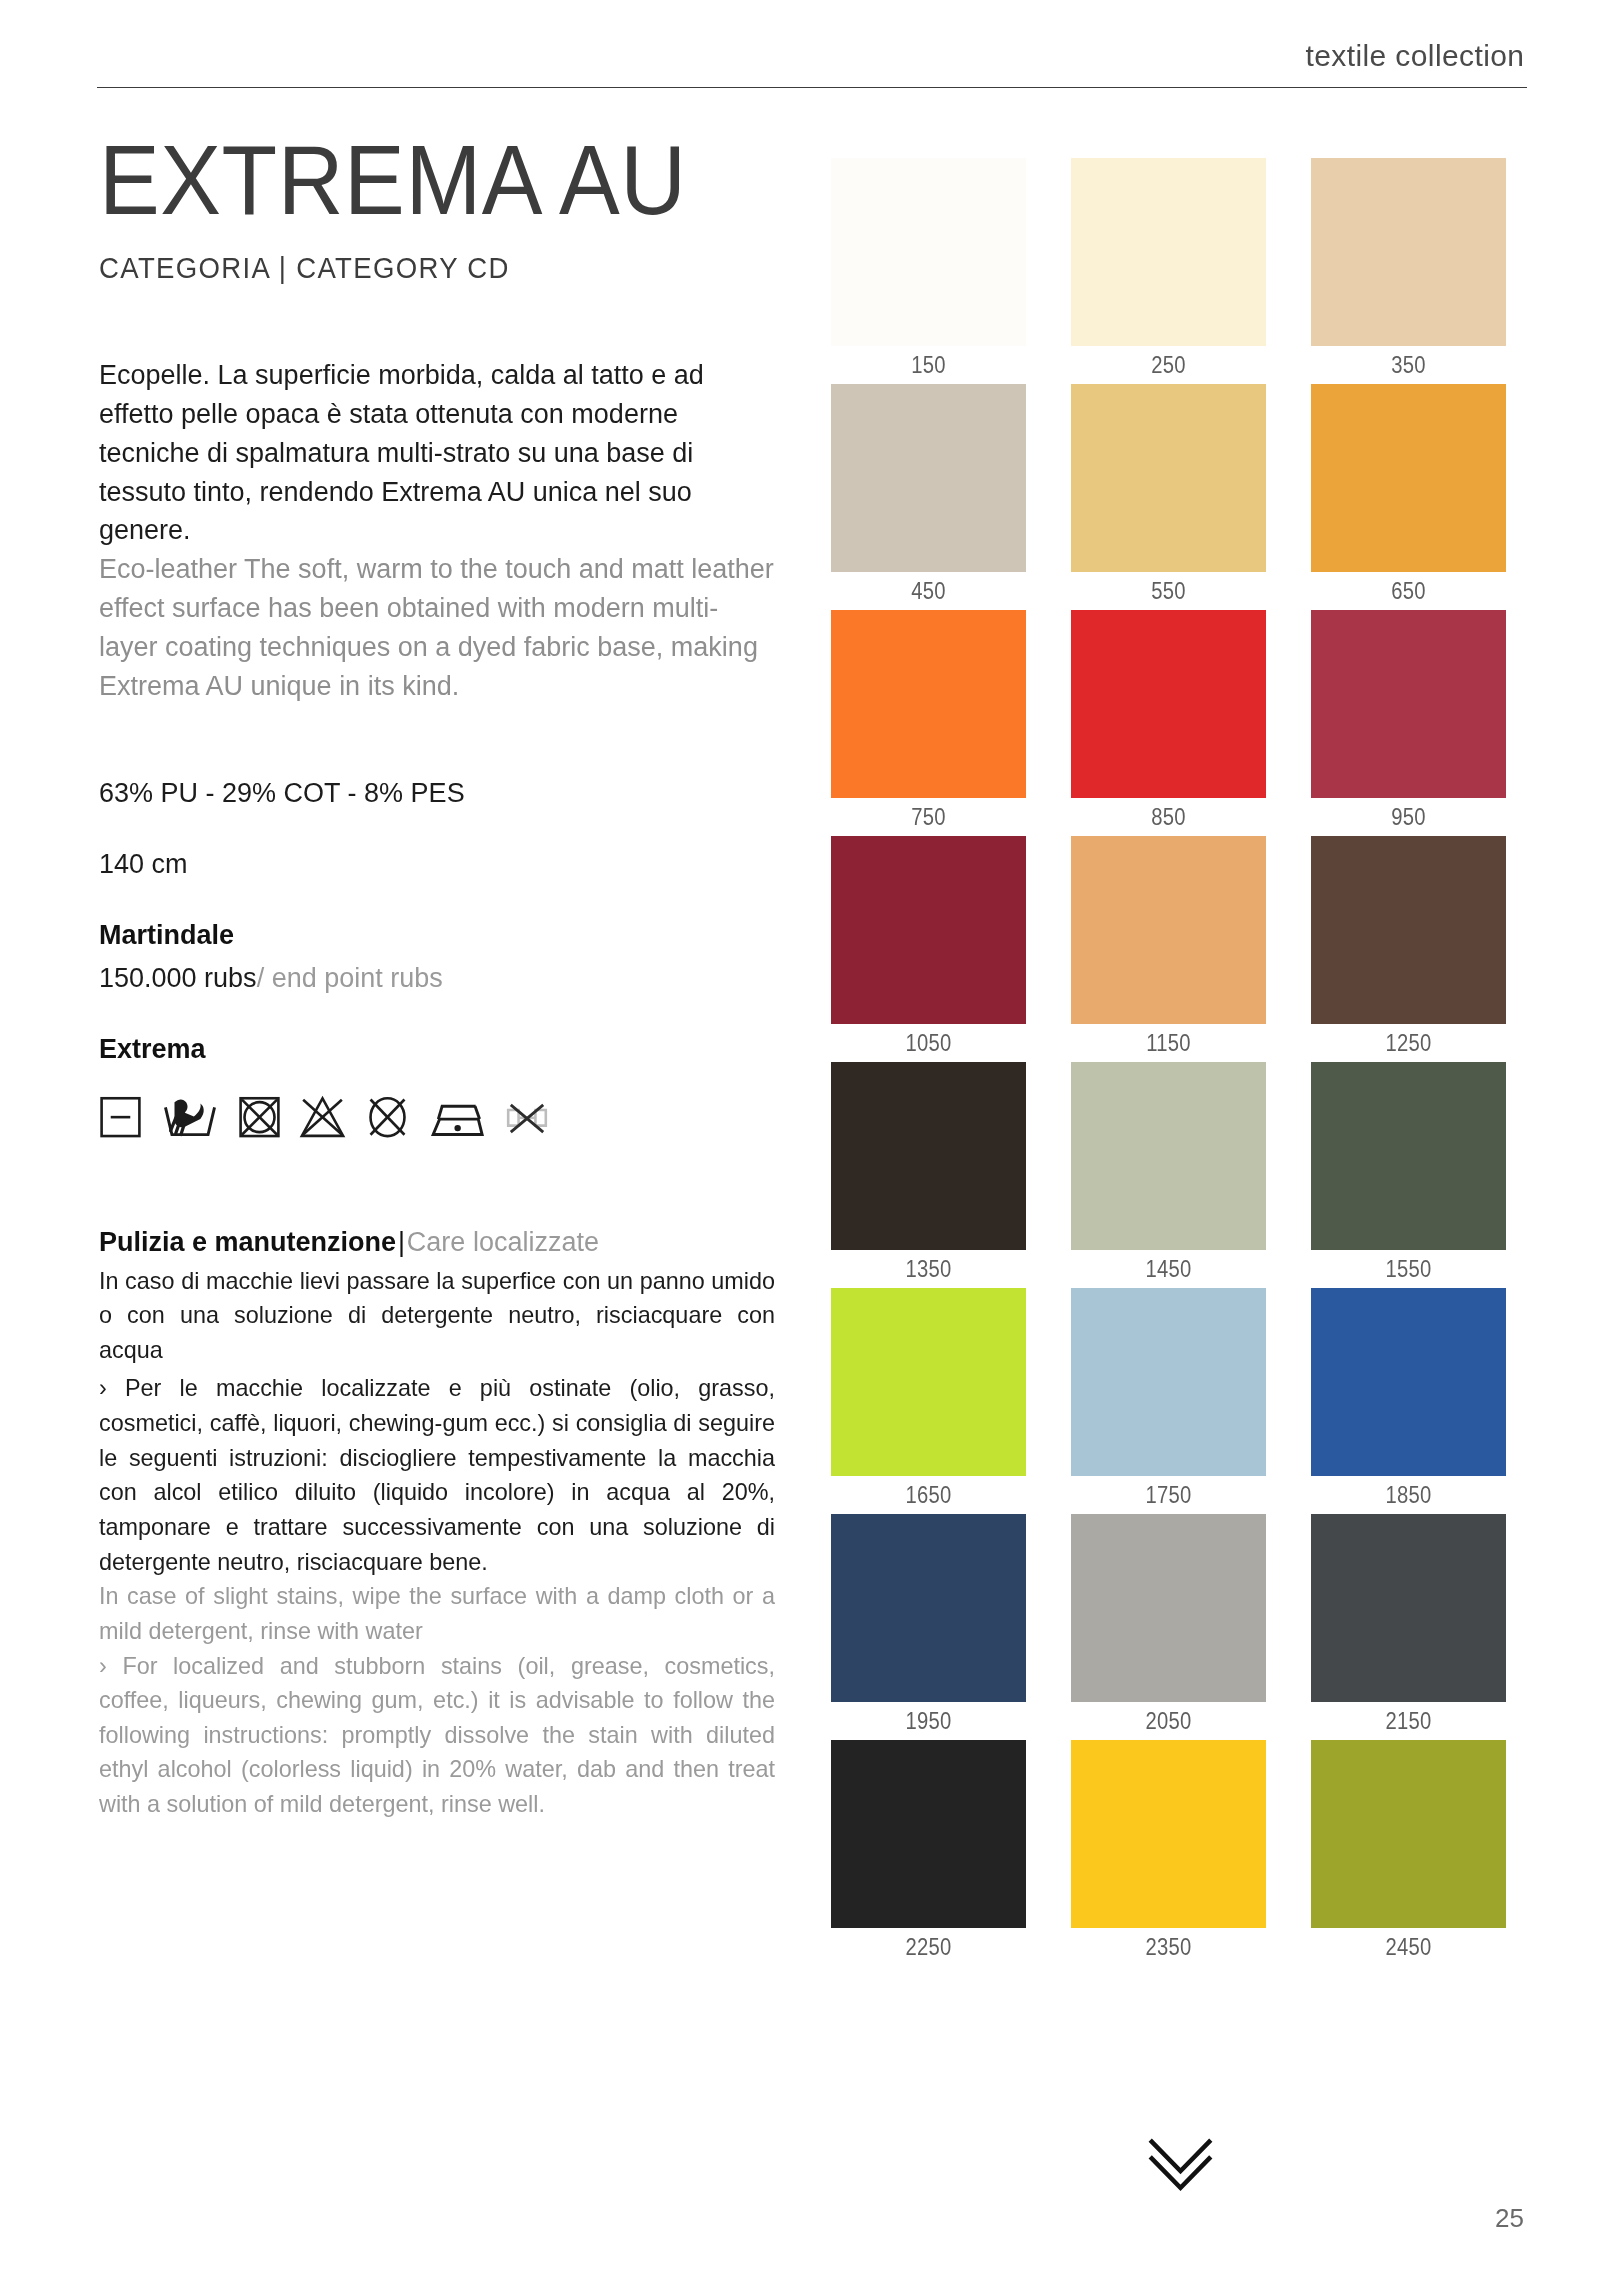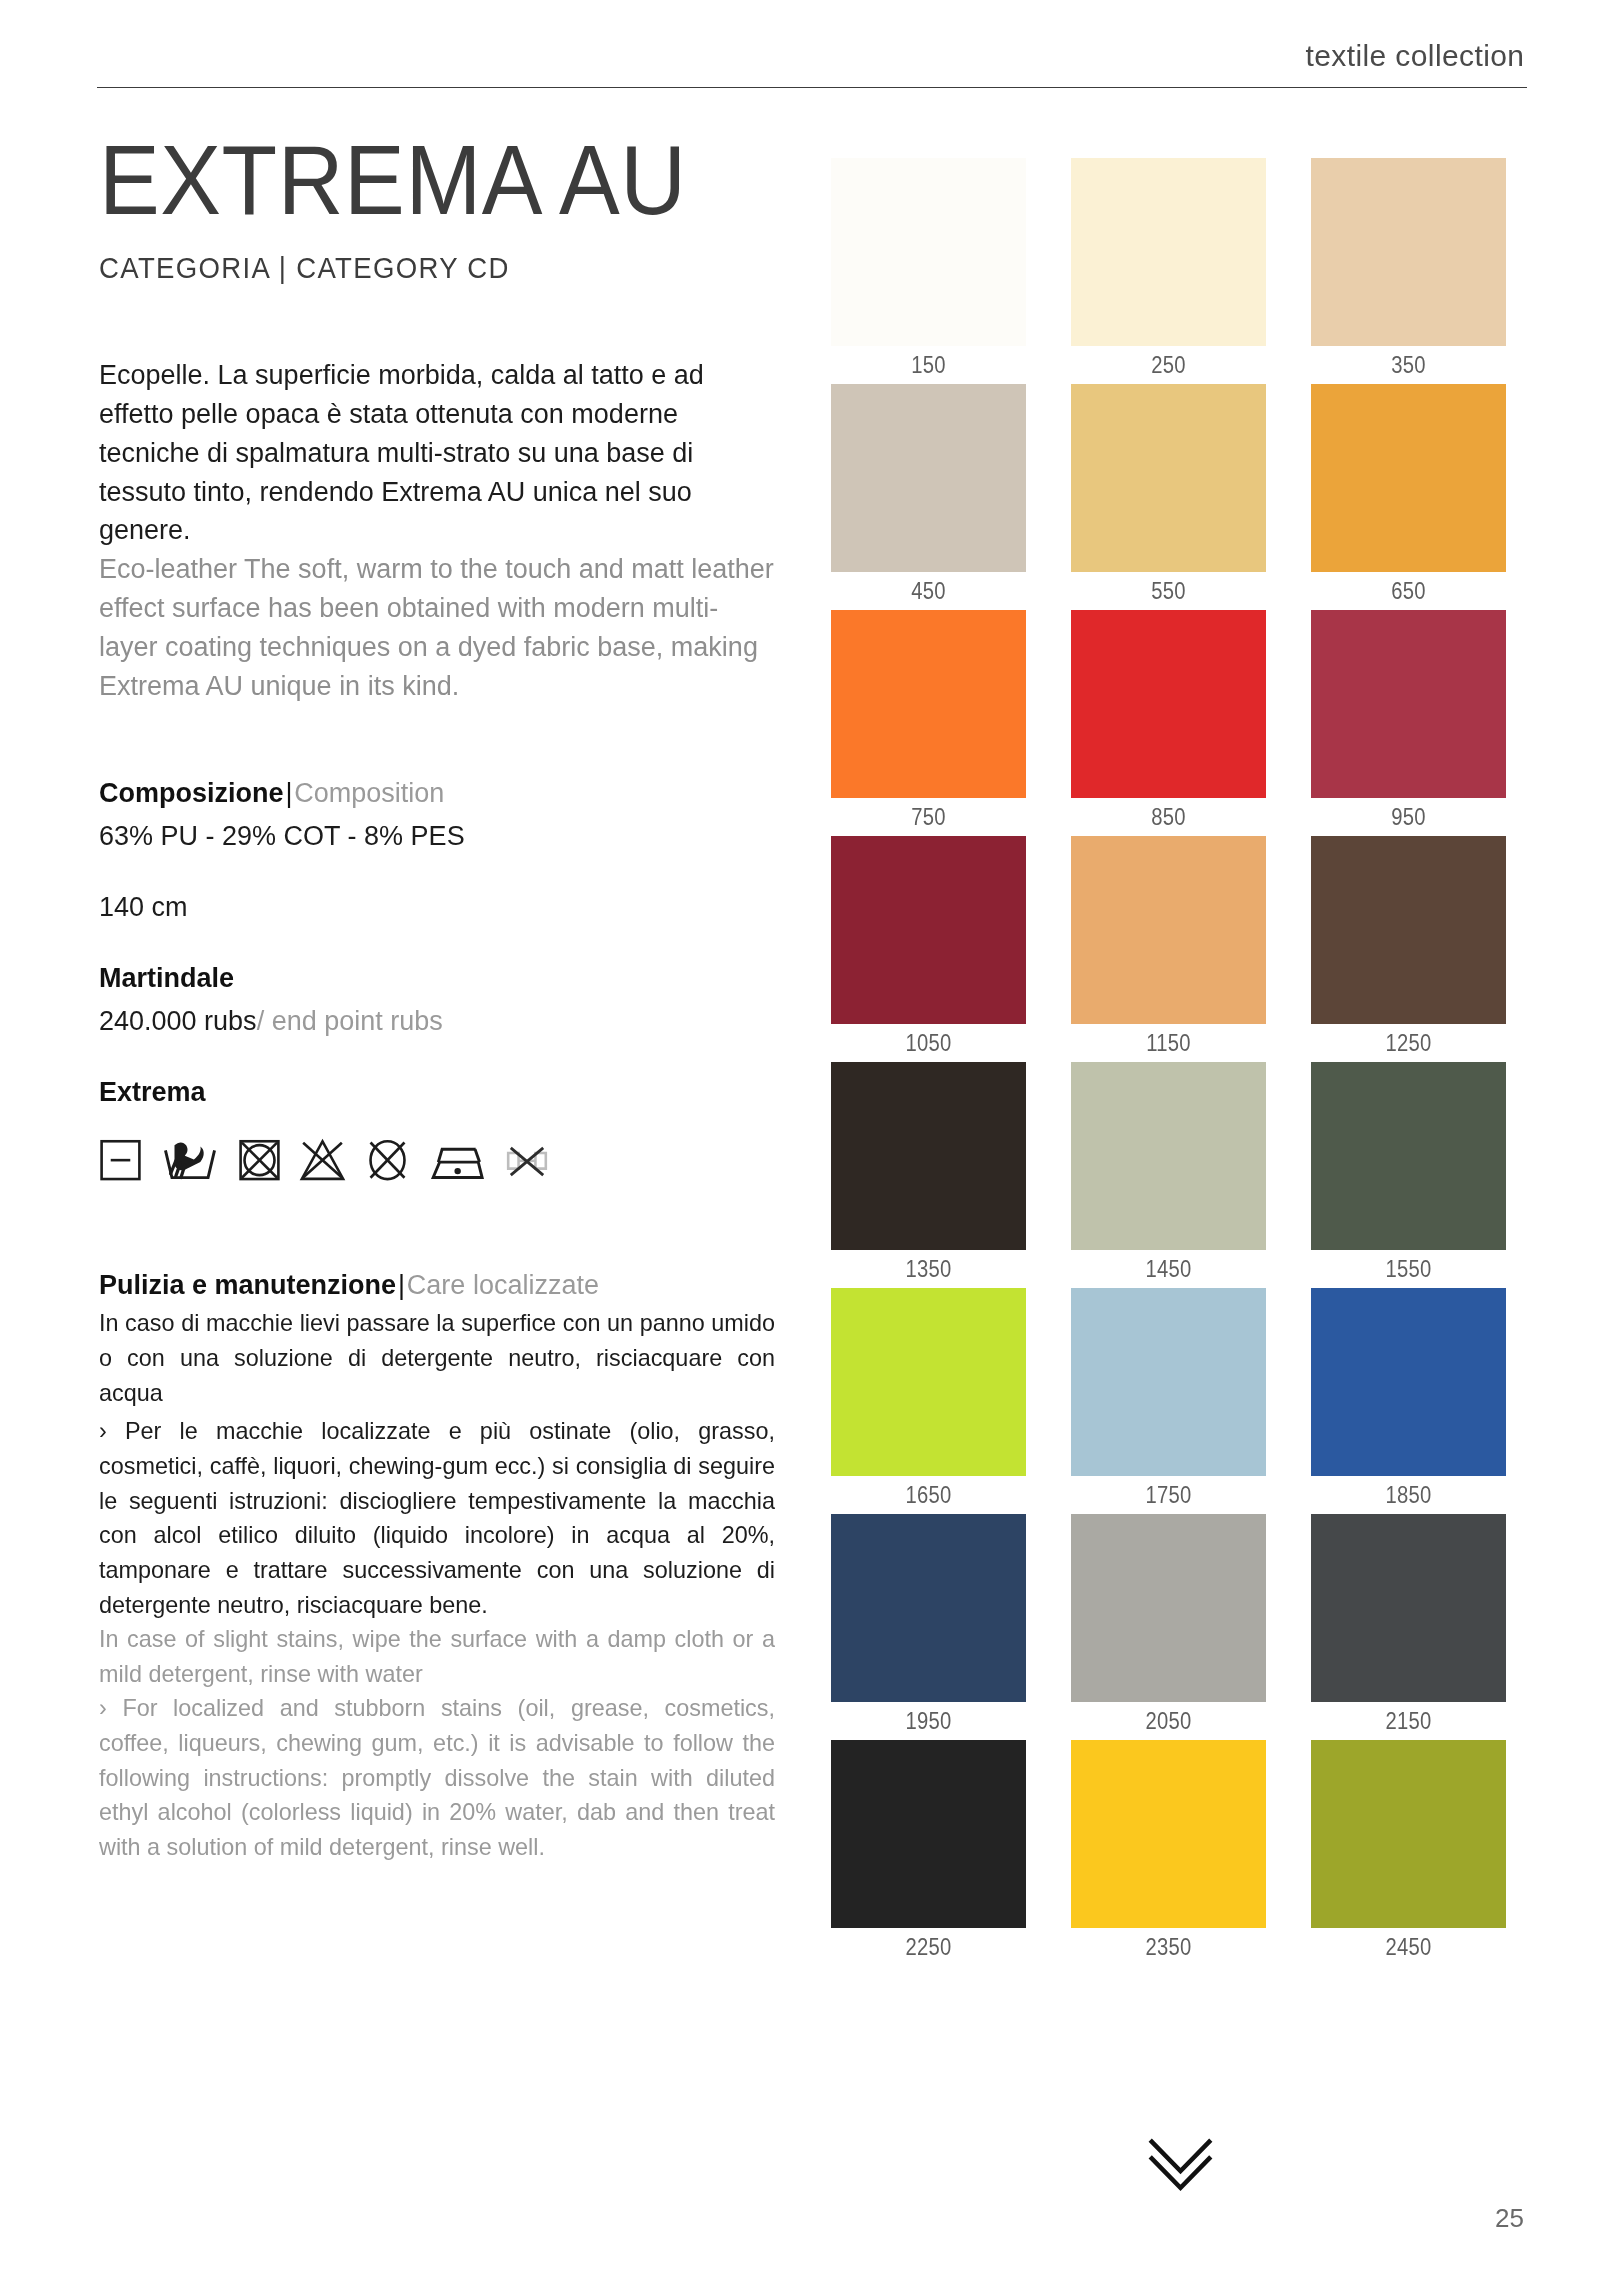--- a/index.html
+++ b/index.html
@@ -209,34 +209,31 @@
       <span>|</span>
       <span>CATEGORY CD</span>
     </div>
 
     <div class="desc-block">
       <div class="desc-it">Ecopelle. La superficie morbida, calda al tatto e ad effetto pelle opaca è stata ottenuta con moderne tecniche di spalmatura multi-strato su una base di tessuto tinto, rendendo Extrema AU unica nel suo genere.</div>
       <div class="desc-en">Eco-leather The soft, warm to the touch and matt leather effect surface has been obtained with modern multi-layer coating techniques on a dyed fabric base, making Extrema AU unique in its kind.</div>
     </div>
 
     <div class="spec spec-first">
-      <div class="spec-head">
-        <span>Composizione</span><span class="sep">|</span><span class="en">Composition</span>
-      </div>
       <div class="spec-value">63% PU - 29% COT - 8% PES</div>
     </div>
 
     <div class="spec">
       <div class="spec-value">140 cm</div>
     </div>
 
     <div class="spec">
       <div class="spec-head">Martindale</div>
       <div class="spec-value">
-        <span>240.000 rubs</span><span class="muted">/ end point rubs</span>
+        <span>150.000 rubs</span><span class="muted">/ end point rubs</span>
       </div>
     </div>
 
     <div class="spec">
       <div class="spec-head">Extrema</div>
 
       <div class="care-symbols">
 
         <svg width="43" height="47" viewBox="0 0 66 72">
           <rect x="4" y="8" width="58" height="58" fill="none" stroke="#1c1c1c" stroke-width="4"></rect>

